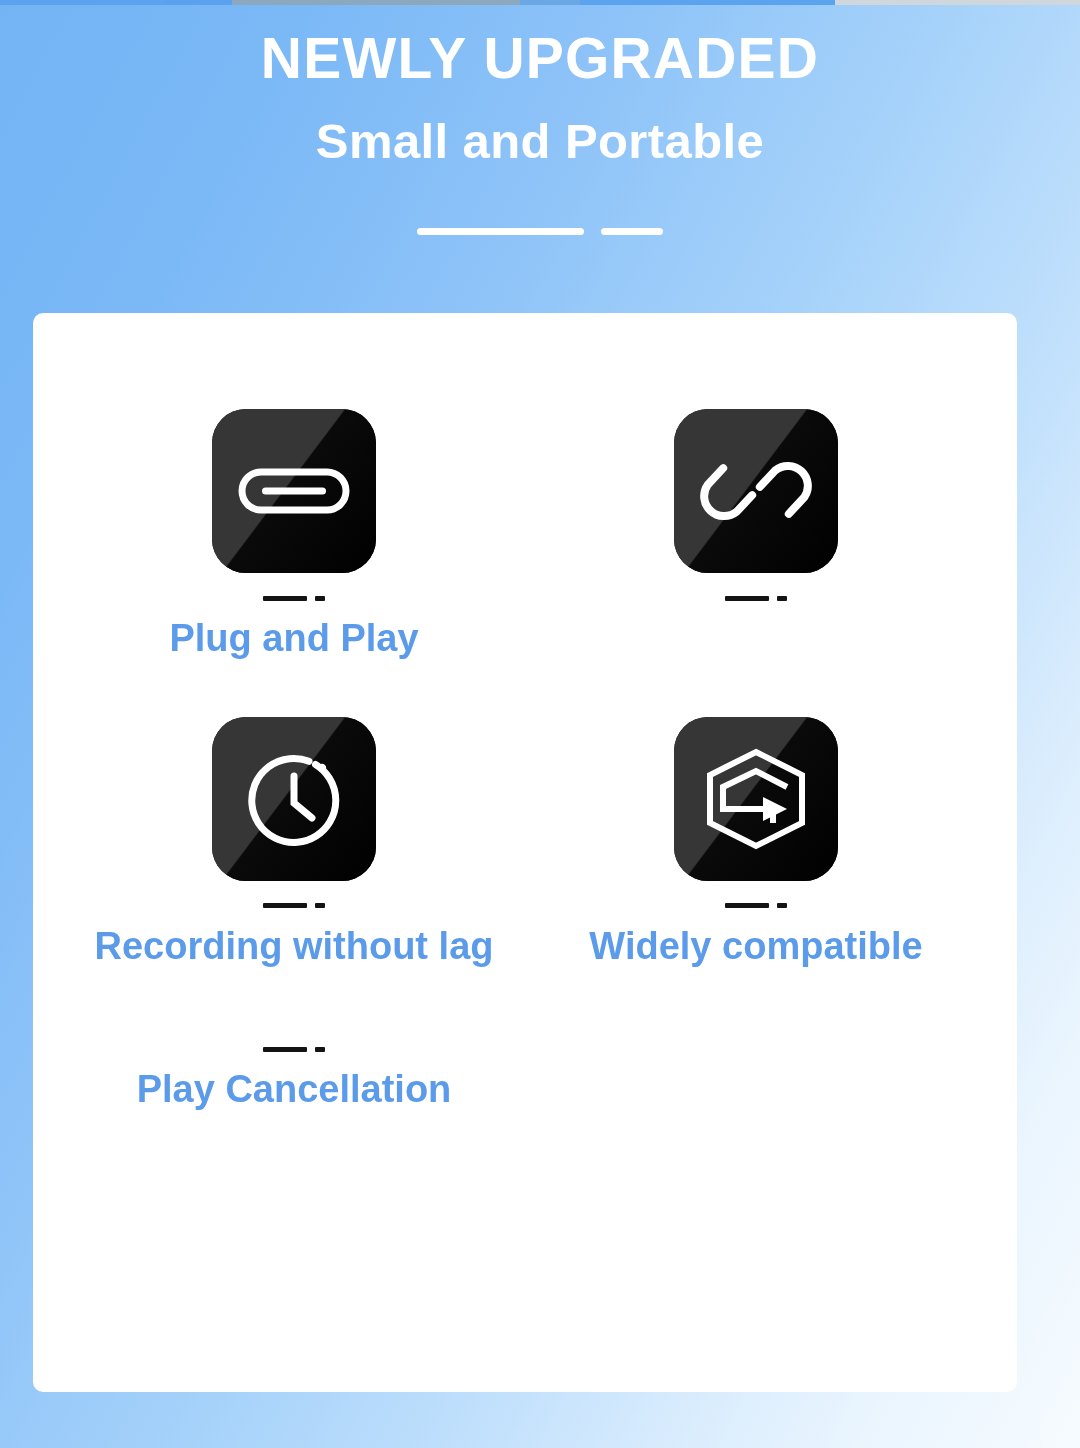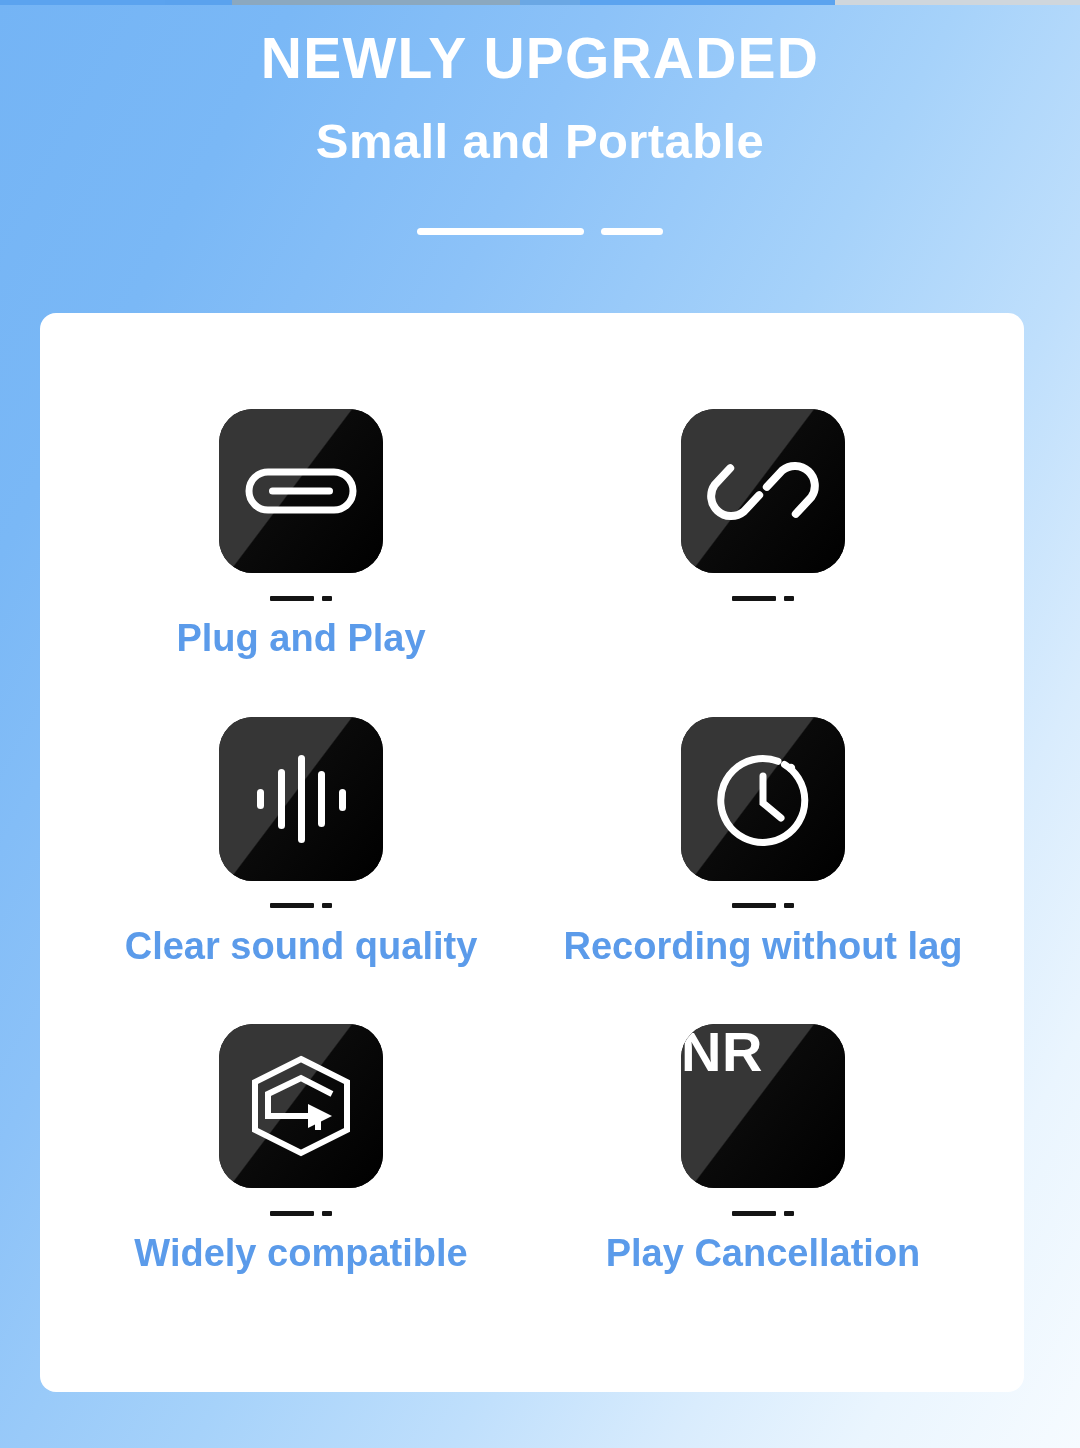--- a/index.html
+++ b/index.html
@@ -95,26 +95,26 @@
   .divider-short {
     width: 62px;
     height: 7px;
     border-radius: 4px;
     background: #ffffff;
   }
 
   
   .card {
     position: absolute;
-    left: 40px;
+    left: 33px;
     top: 313px;
     width: 984px;
     height: 1079px;
     background: #ffffff;
-    border-radius: 16px;
+    border-radius: 10px;
   }
 
   .grid {
     position: absolute;
     left: 0;
     top: 0;
     width: 984px;
     height: 1079px;
     padding: 96px 30px 60px 30px;
     display: grid;
@@ -256,40 +256,20 @@
               </g>
             </svg>
           </span>
         </div>
         <div class="dash-sep">
           <span class="d-long"></span>
             <span class="d-short"></span>
         </div>
       </div>
 
-      <div class="feature">
-        <div class="tile">
-          <span class="tile-glyph">
-            <svg width="96" height="96" viewBox="0 0 96 96">
-              <g fill="#ffffff">
-                <rect x="4" y="38" width="7" height="20" rx="3.5"></rect>
-                <rect x="25" y="18" width="7" height="60" rx="3.5"></rect>
-                <rect x="45" y="4" width="7" height="88" rx="3.5"></rect>
-                <rect x="65" y="20" width="7" height="56" rx="3.5"></rect>
-                <rect x="86" y="38" width="7" height="22" rx="3.5"></rect>
-              </g>
-            </svg>
-          </span>
-        </div>
-        <div class="dash-sep">
-          <span class="d-long"></span>
-            <span class="d-short"></span>
-        </div>
-        <div class="feature-label">Clear sound quality</div>
-      </div>
 
       <div class="feature">
         <div class="tile">
           <span class="tile-glyph">
             <svg width="102" height="102" viewBox="0 0 102 102">
               <g fill="none" stroke="#ffffff" stroke-width="7" stroke-linecap="round">
 
                 <path d="M72.5 16.5 A42 42 0 1 1 66 13.3"></path>
 
                 <path d="M51 28 L51 55 L69 70"></path>
@@ -323,23 +303,20 @@
           </span>
         </div>
         <div class="dash-sep">
           <span class="d-long"></span>
             <span class="d-short"></span>
         </div>
         <div class="feature-label">Widely compatible</div>
       </div>
 
       <div class="feature">
-        <div class="tile">
-          <span class="nr-text">NR</span>
-        </div>
         <div class="dash-sep">
           <span class="d-long"></span>
             <span class="d-short"></span>
         </div>
         <div class="feature-label">Play Cancellation</div>
       </div>
 
     </div>
   </div>
 

